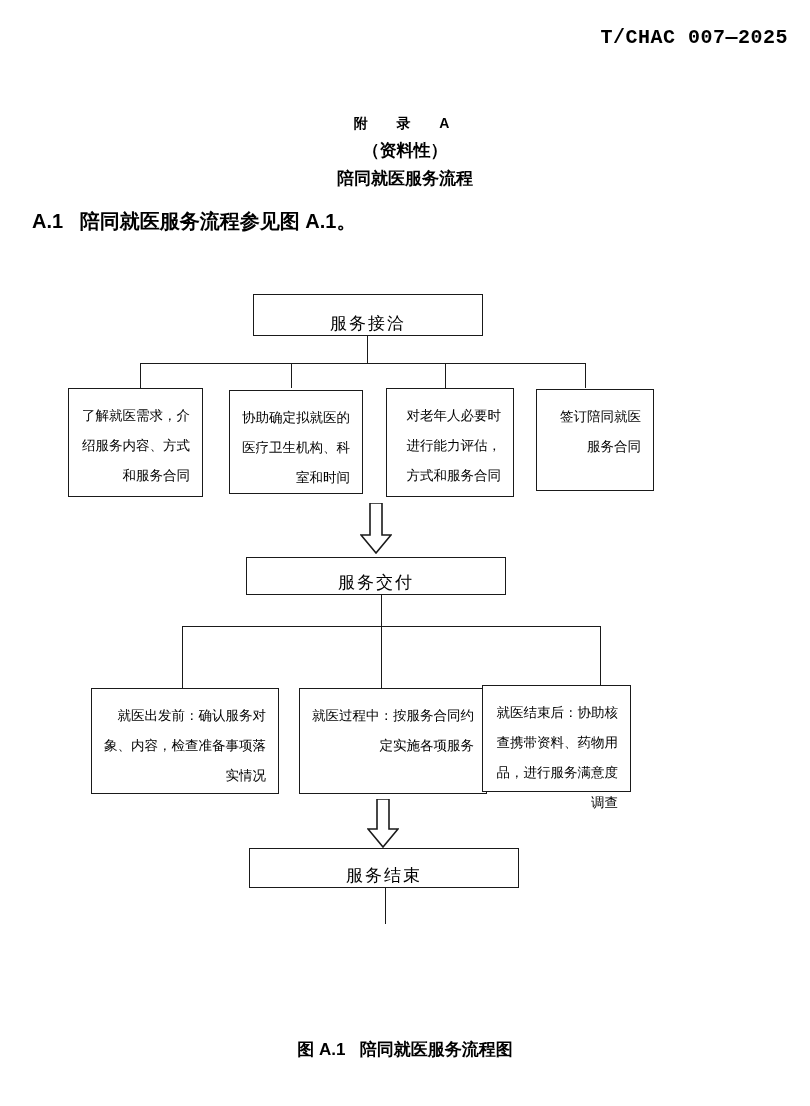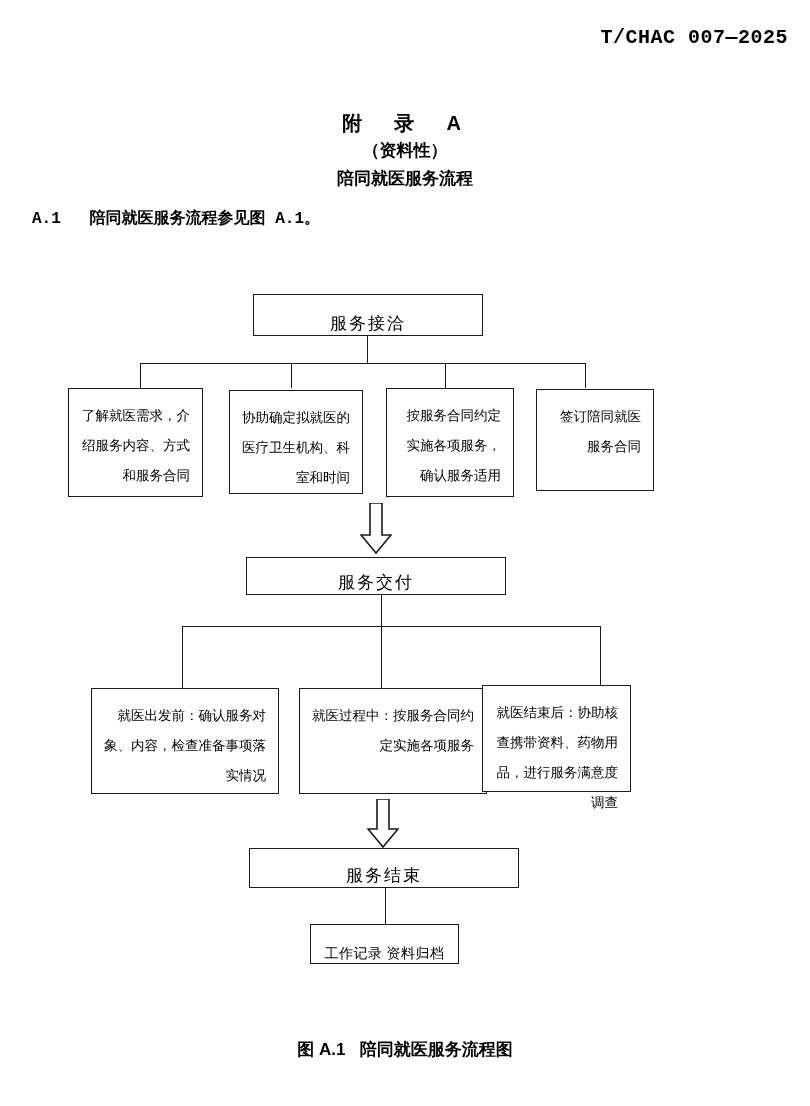--- a/index.html
+++ b/index.html
@@ -31,21 +31,21 @@
   
   #annex-title-block {
     position: absolute;
     top: 110px;
     left: 0;
     width: 810px;
     text-align: center;
   }
   #annex-line-1 {
     font-family: "Liberation Sans", "DejaVu Sans", sans-serif;
-    font-size: 20px;
+    font-size: 14px;
     font-weight: 700;
     letter-spacing: 7px;
     line-height: 26px;
     white-space: pre;
   }
   #annex-line-2 {
     font-family: "Liberation Sans", "DejaVu Sans", sans-serif;
     font-size: 17px;
     font-weight: 700;
     line-height: 26px;
@@ -58,23 +58,23 @@
     line-height: 26px;
     margin-top: 2px;
     text-align: center;
   }
 
   
   #clause-paragraph {
     position: absolute;
     top: 208px;
     left: 32px;
-    font-size: 16px;
-    font-weight: 700;
-    font-family: Liberation Mono, monospace;
+    font-size: 20px;
+    font-weight: 700;
+    font-family: Liberation Sans, sans-serif;
     white-space: pre;
   }
 
   
   #flowchart {
     position: absolute;
     top: 0;
     left: 0;
     width: 810px;
     height: 1030px;
@@ -181,21 +181,21 @@
   <div class="fc-line v" style="left:445px; top:363px; height:25px;"></div>
   <div class="fc-line v" style="left:585px; top:363px; height:25px;"></div>
 
   <div class="fc-box detail" style="left:68px; top:388px; width:135px; height:109px;">
     <span class="txt">了解就医需求，介绍服务内容、方式和服务合同</span>
   </div>
   <div class="fc-box detail" style="left:229px; top:390px; width:134px; height:104px;">
     <span class="txt">协助确定拟就医的医疗卫生机构、科室和时间</span>
   </div>
   <div class="fc-box detail" style="left:386px; top:388px; width:128px; height:109px;">
-    <span class="txt">按服务合同约定实施各项服务，确认服务适用</span>
+    <span class="txt">对老年人必要时进行能力评估，方式和服务合同</span>
   </div>
   <div class="fc-box detail" style="left:536px; top:389px; width:118px; height:102px;">
     <span class="txt">签订陪同就医服务合同</span>
   </div>
 
   <div class="block-arrow" style="left:360px; top:503px;">
     <svg width="32" height="52" viewBox="0 0 32 52">
       <polygon points="10,0 22,0 22,32 31,32 16,50 1,32 10,32" fill="#ffffff" stroke="#1a1a1a" stroke-width="1.6"></polygon>
     </svg>
   </div>
@@ -225,23 +225,20 @@
       <polygon points="10,0 22,0 22,30 31,30 16,48 1,30 10,30" fill="#ffffff" stroke="#1a1a1a" stroke-width="1.6"></polygon>
     </svg>
   </div>
 
   <div class="fc-box stage" style="left:249px; top:848px; width:270px; height:40px;">
     <span>服务结束</span>
   </div>
 
   <div class="fc-line v" style="left:385px; top:888px; height:36px;"></div>
 
-  <div class="fc-box terminal" style="left:310px; top:924px; width:149px; height:40px;">
-    <span>工作记录  资料归档</span>
-  </div>
 
 </div>
 
 <div id="figure-caption">图 A.1   陪同就医服务流程图</div>
 
 <div id="watermark">
   <span class="wm-icon">
     <svg width="40" height="32" viewBox="0 0 40 32">
       <ellipse cx="14" cy="12.5" rx="12.5" ry="10.5" fill="#d2d2d2"></ellipse>
       <polygon points="6,20 4,28 12,23" fill="#d2d2d2"></polygon>

